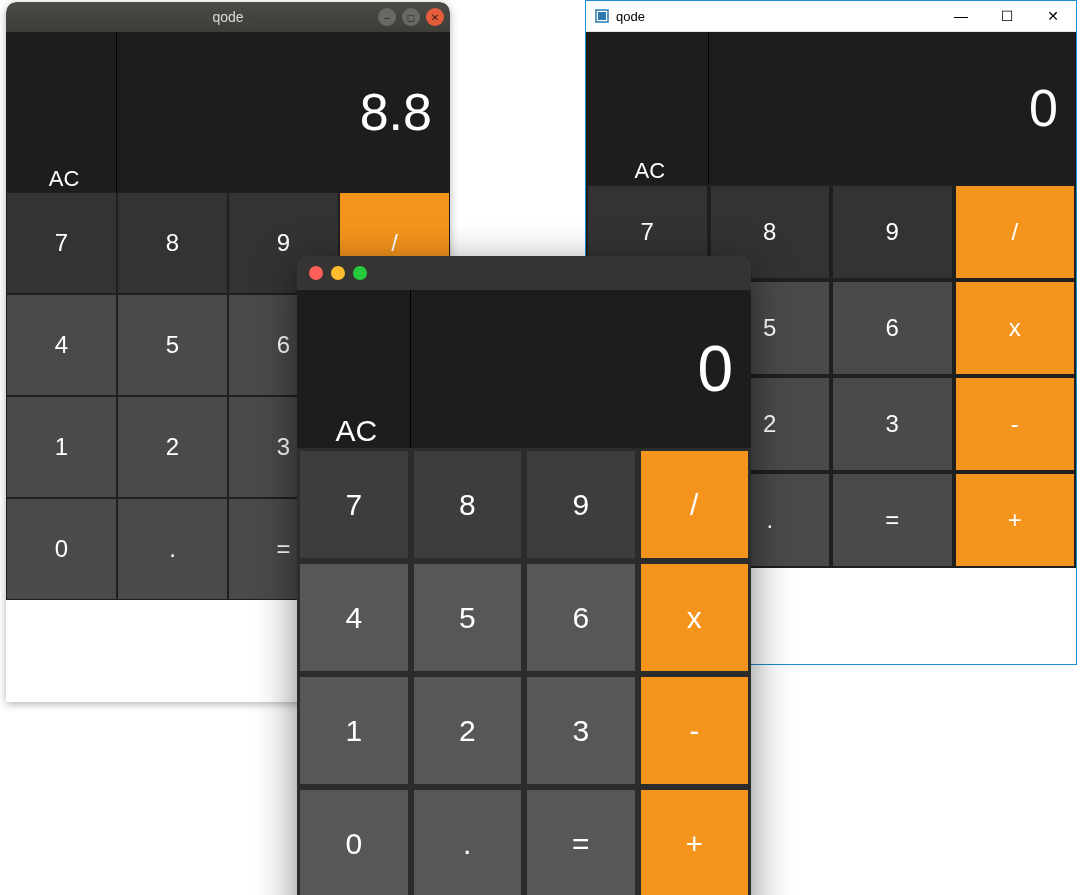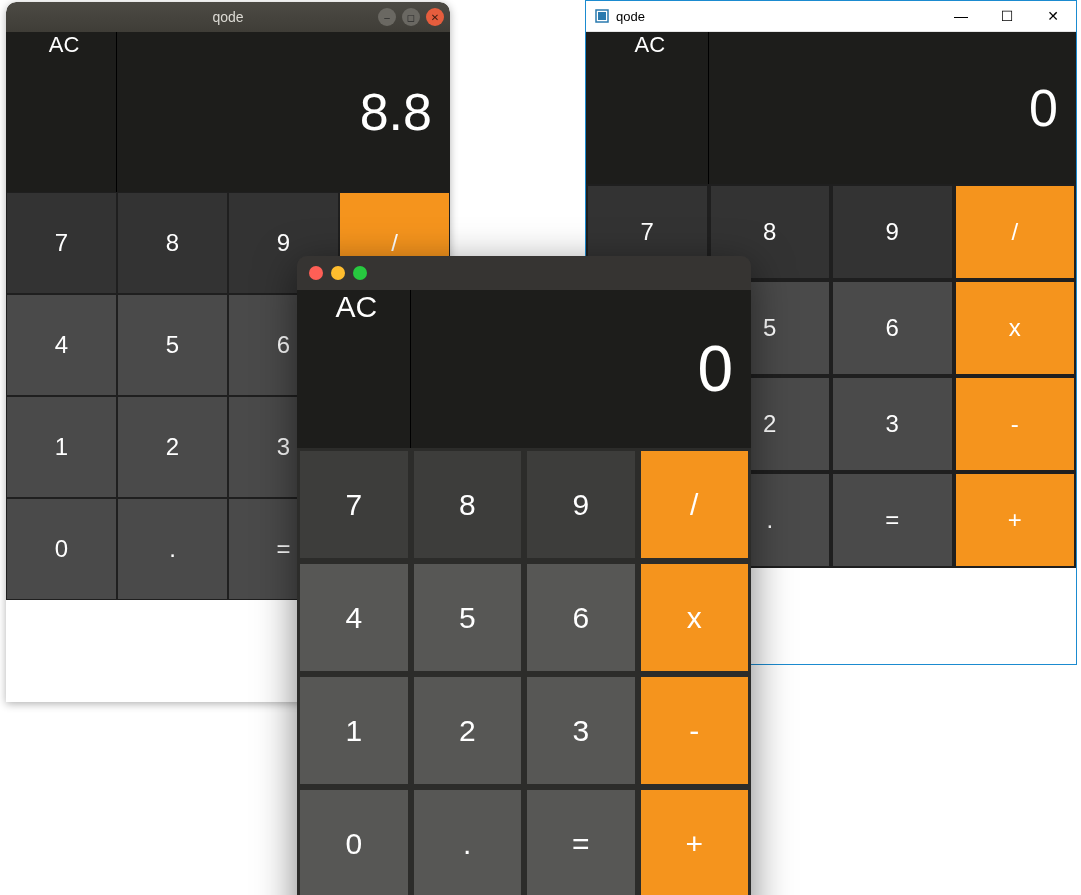--- a/index.html
+++ b/index.html
@@ -143,21 +143,21 @@
     
     .display-row {
       grid-column: 1 / -1;
       display: grid;
       grid-template-columns: 1fr 3fr;
       background: #000;
     }
     .ac-cell {
       background: #1d1d1b;
       display: flex;
-      align-items: flex-start;
+      align-items: flex-end;
       justify-content: center;
       border-right: 1px solid #000;
       padding-left: 6px;
     }
     .ac-text {
       color: #fff;
       font-size: 22px;
       font-weight: 400;
     }
     .calc-mac .ac-text {

